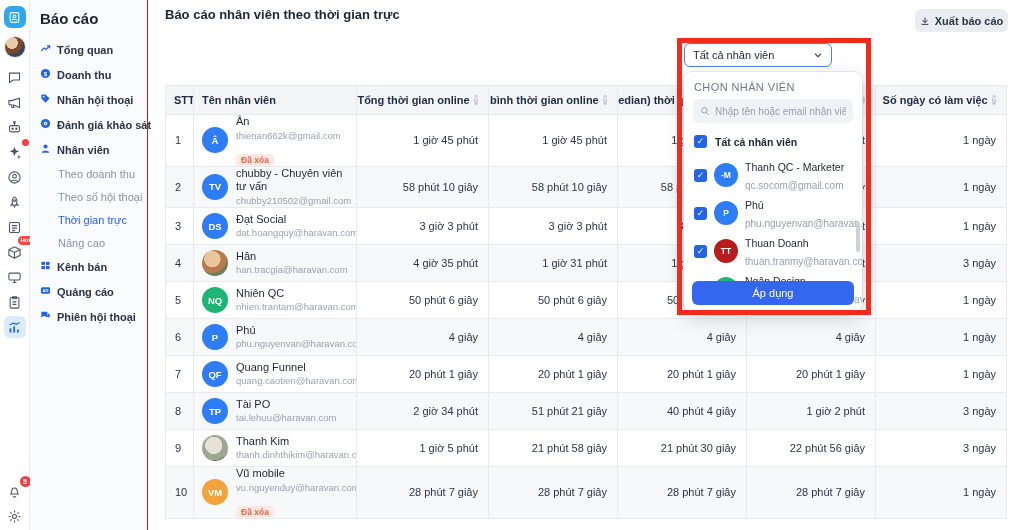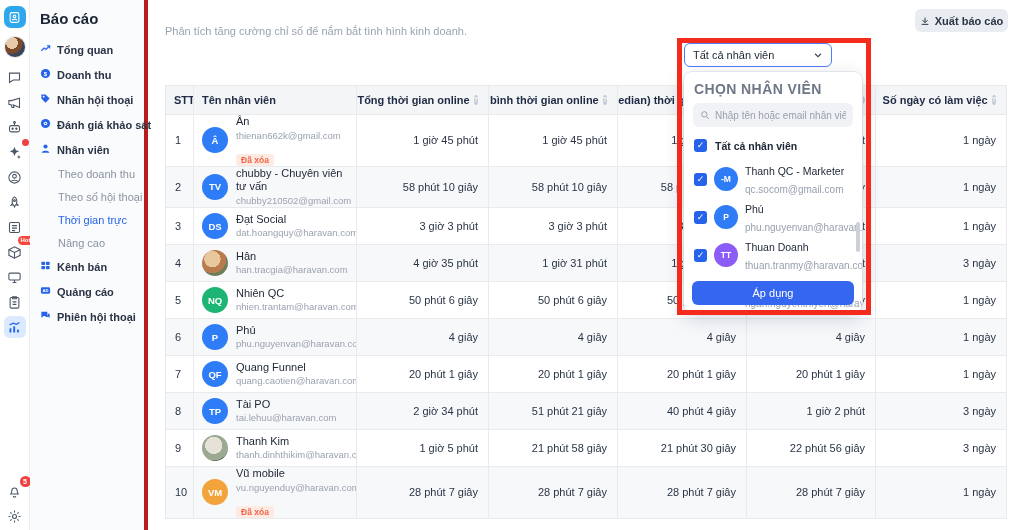--- a/index.html
+++ b/index.html
@@ -14,21 +14,21 @@
   .rail .app-logo { background:#2ea7ec; color:#fff; border-radius:7px; width:22px; height:22px; margin-bottom:8px; }
   .rail .app-logo svg { width:13px; height:13px; }
   .rail .avatar-rail { width:22px; height:22px; border-radius:50%; margin-bottom:8px; background:radial-gradient(circle at 35% 30%,#e8c9a8 0 30%,#7a4a2b 31% 55%,#39455a 56% 100%); border:1px solid #e3e5ea; }
   .rail .active-ric { background:#dbeafe; color:#2563eb; }
   .rail .spacer { flex:1; }
   .badge-dot { position:absolute; top:-2px; right:-3px; width:7px; height:7px; border-radius:50%; background:#f23f3f; }
   .hot-badge { position:absolute; top:-5px; right:-8px; background:#f5483b; color:#fff; font-size:6px; font-weight:bold; padding:1px 3px; border-radius:5px; line-height:1.1; }
   .num-badge { position:absolute; top:-4px; right:-5px; min-width:11px; height:11px; border-radius:6px; background:#f23f3f; color:#fff; font-size:7px; font-weight:bold; display:flex; align-items:center; justify-content:center; padding:0 2px; }
 
   
-  .menu { position:absolute; left:30px; top:0; width:118px; height:530px; background:#fafbfc; border-right:4px solid #b91c1c; padding:10px 8px 0 10px; }
+  .menu { position:absolute; left:30px; top:0; width:118px; height:530px; background:#fafbfc; border-right:1px solid #b91c1c; padding:10px 8px 0 10px; }
   .menu-title { font-size:15px; font-weight:bold; color:#1c2534; margin-bottom:16px; }
   .mitem { display:flex; align-items:center; gap:6px; font-size:11px; font-weight:bold; color:#2a3446; margin-bottom:12px; cursor:pointer; white-space:nowrap; }
   .mitem svg { width:11px; height:11px; flex:0 0 auto; }
   .msub { font-size:11px; color:#8a93a3; margin:0 0 11px 18px; font-weight:normal; cursor:pointer; white-space:nowrap; }
   .msub.active { color:#2563eb; }
 
   
   .page-title { position:absolute; left:165px; top:7px; font-size:13px; font-weight:bold; color:#1c2534; }
   .page-sub { position:absolute; left:165px; top:25px; font-size:11px; color:#9aa2b1; }
   .export-btn { position:absolute; left:915px; top:9px; width:93px; height:23px; background:#e9edf1; border:none; border-radius:6px; font-size:11px; font-weight:bold; color:#2a3446; display:flex; align-items:center; justify-content:center; gap:5px; cursor:pointer; font-family:inherit; }
@@ -55,21 +55,21 @@
   .av.photo2 { background:radial-gradient(circle at 45% 40%,#e6e2d8 0 40%,#9aa98f 41% 70%,#5d6e62 71% 100%); }
   .who-name { font-size:11px; color:#1c2534; line-height:1.25; }
   .who-mail { font-size:9.5px; color:#9aa2b1; line-height:1.25; }
   .del-badge { display:inline-block; margin-top:12px; background:#fdeae3; color:#f06548; font-size:8.5px; font-weight:bold; padding:1px 5px; border-radius:3px; }
   .info-i { display:inline-block; width:10px; height:10px; border-radius:50%; background:#c2c8d2; color:#fff; font-size:7px; line-height:10px; text-align:center; vertical-align:middle; margin-left:4px; font-weight:bold; }
   th .hwrap { display:flex; align-items:center; justify-content:flex-end; gap:0; }
   th .hwrap.l { justify-content:flex-start; }
 
   
   .panel { position:absolute; left:684px; top:72px; width:178px; height:240px; background:#fff; border-radius:8px; box-shadow:0 6px 20px rgba(20,30,60,.18), 0 0 0 1px #eceef2; z-index:20; overflow:hidden; }
-  .panel-title { font-size:14px; font-weight:bold; letter-spacing:.4px; color:#6f7787; padding:9px 10px 6px; }
+  .panel-title { font-size:11px; font-weight:normal; letter-spacing:.4px; color:#6f7787; padding:9px 10px 6px; }
   .search-box { margin:0 9px 8px; height:24px; background:#f0f2f5; border-radius:6px; display:flex; align-items:center; gap:5px; padding:0 7px; }
   .search-box svg { width:10px; height:10px; color:#98a0ae; flex:0 0 auto; }
   .search-box input { border:none; background:transparent; outline:none; font-size:10px; color:#1c2534; width:100%; font-family:inherit; }
   .search-box input::placeholder { color:#98a0ae; }
   .opt-all { display:flex; align-items:center; gap:8px; padding:4px 10px 8px; font-size:10.5px; font-weight:bold; color:#1c2534; cursor:pointer; }
   .cbx { width:13px; height:13px; border-radius:3px; background:#2563eb; color:#fff; font-size:9px; line-height:13px; text-align:center; flex:0 0 auto; }
   .opt { display:flex; align-items:center; gap:7px; padding:4px 10px; height:38px; cursor:pointer; }
   .opt .av { width:24px; height:24px; font-size:8.5px; }
   .opt-name { font-size:10.5px; color:#1c2534; line-height:1.3; white-space:nowrap; }
   .opt-mail { font-size:10px; color:#98a0ae; line-height:1.3; white-space:nowrap; }
@@ -242,21 +242,21 @@
         <div class="mitem">
           <span><svg viewBox="0 0 24 24">
               <path d="M3 4h13v9H8l-5 4z" fill="#2563eb"></path>
               <path d="M17 8h4v9l-3-2h-6v-3h5z" fill="#2563eb"></path>
             </svg></span>
           <span>Phiên hội thoại</span>
         </div>
       </div>
   </nav>
 
-  <div class="page-sub">Phân tích tăng cường chỉ số để nắm bắt tình hình kinh doanh.</div>
+  <div class="page-title">Báo cáo nhân viên theo thời gian trực</div>
   <button class="export-btn">
     <svg viewBox="0 0 24 24" fill="none" stroke="currentColor" stroke-width="2.4">
         <path d="M12 4v11M6 10l6 6 6-6M4 20h16"></path>
       </svg>
     <span>Xuất báo cáo</span>
   </button>
 
   <div class="emp-select">
     <span>Tất cả nhân viên</span>
     <svg viewBox="0 0 24 24" fill="none" stroke="currentColor" stroke-width="2.6">
@@ -483,21 +483,21 @@
           <span class="av" style="background:#2e7cf6">-M</span>
           <span><span class="opt-name">Thanh QC - Marketer</span><br><span class="opt-mail">qc.socom@gmail.com</span></span>
         </div>
         <div class="opt">
           <span class="cbx">✓</span>
           <span class="av" style="background:#2e7cf6">P</span>
           <span><span class="opt-name">Phú</span><br><span class="opt-mail">phu.nguyenvan@haravan.com</span></span>
         </div>
         <div class="opt">
           <span class="cbx">✓</span>
-          <span class="av" style="background:#8b5cf6">TT</span>
+          <span class="av" style="background:#b91c1c">TT</span>
           <span><span class="opt-name">Thuan Doanh</span><br><span class="opt-mail">thuan.tranmy@haravan.com</span></span>
         </div>
         <div class="opt">
           <span class="cbx">✓</span>
           <span class="av" style="background:#1db573">ND</span>
           <span><span class="opt-name">Ngân Design</span><br><span class="opt-mail">ngan.nguyenthiyen@haravan.com</span></span>
         </div>
         <div class="opt"></div>
       </div>
     <div class="panel-scrollbar"></div>

